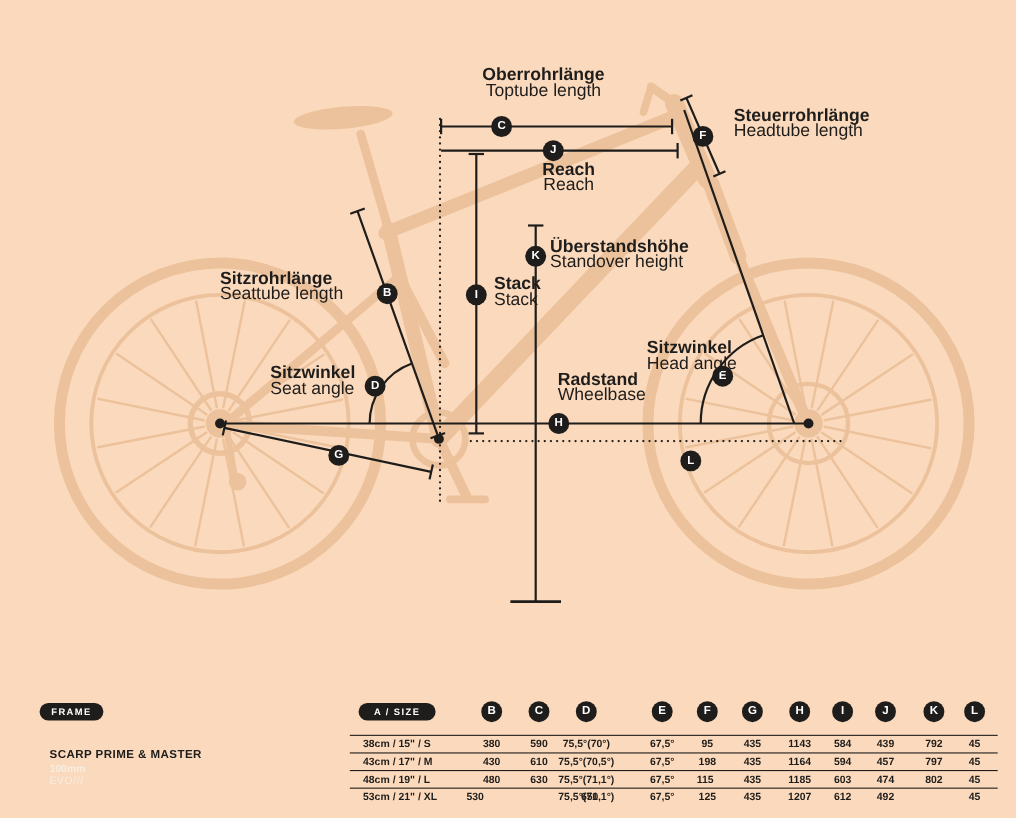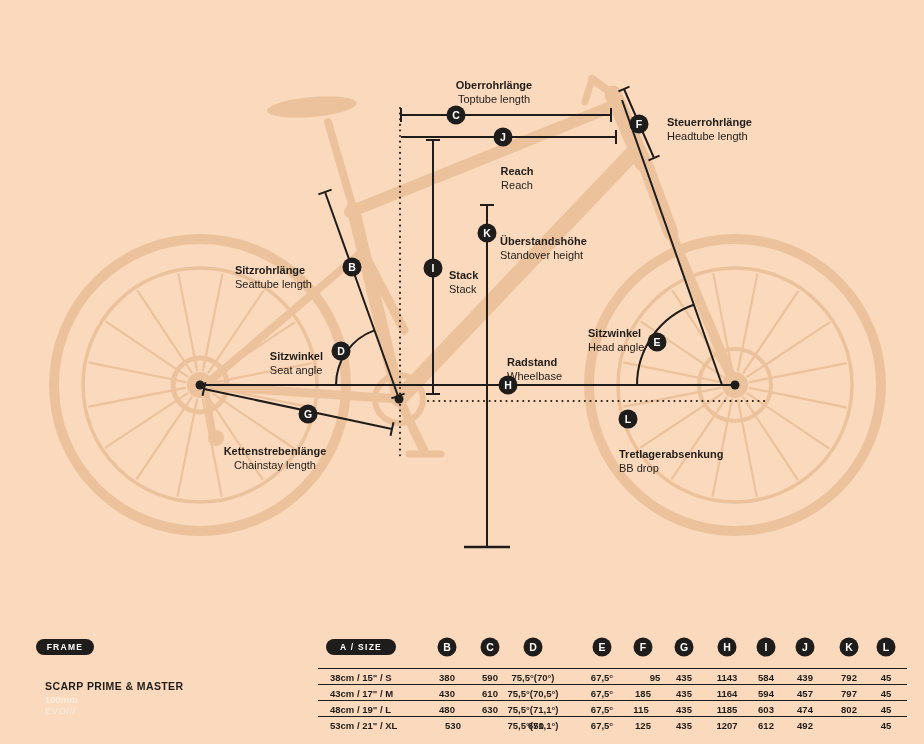--- a/index.html
+++ b/index.html
@@ -15,21 +15,21 @@
   
   .badge{
     position:absolute; width:19px; height:19px; border-radius:50%;
     background:var(--ink,#1e1d1b); color:#fff;
     display:flex; align-items:center; justify-content:center;
     font-size:10.5px; font-weight:700; line-height:1;
     transform:translate(-50%,-50%);
   }
 
   
-  .dlabel{ position:absolute; font-size:11px; line-height:13.5px; white-space:nowrap;margin-top:17px; }
+  .dlabel{ position:absolute; font-size:16px; line-height:13.5px; white-space:nowrap; }
   .dlabel .de{ font-weight:700; }
   .dlabel.center{ transform:translateX(-50%); text-align:center; }
   .dlabel.right{ transform:translateX(-100%); }
 
   
   .pill{
     position:absolute; top:639px; height:16px; border-radius:8px;
     background:var(--ink,#1e1d1b); color:#fff;
     font-size:8.5px; font-weight:700; letter-spacing:1.3px;
     display:flex; align-items:center; justify-content:center;
@@ -238,28 +238,20 @@
       <div class="en">Seat angle</div>
     </div>
   <div class="dlabel" style="left:588px;top:310px">
       <div class="de">Sitzwinkel</div>
       <div class="en">Head angle</div>
     </div>
   <div class="dlabel" style="left:507px;top:339px">
       <div class="de">Radstand</div>
       <div class="en">Wheelbase</div>
     </div>
-  <div class="dlabel center" style="left:275px;top:428px">
-      <div class="de">Kettenstrebenlänge</div>
-      <div class="en">Chainstay length</div>
-    </div>
-  <div class="dlabel" style="left:619px;top:431px">
-      <div class="de">Tretlagerabsenkung</div>
-      <div class="en">BB drop</div>
-    </div>
 
   <div class="pill" style="left:36px;width:58px">
       <span>FRAME</span>
     </div>
   <div class="pill" style="left:326px;width:70px">
       <span>A / SIZE</span>
     </div>
 
   <div>
       <div class="badge" style="left: 447px; top: 647px;">
@@ -296,35 +288,35 @@
         <span>L</span>
       </div>
     </div>
   <div>
       <div class="trow" style="top: 668px;">
         <span class="tcell tsize" style="left: 12px;">38cm / 15" / S</span>
         <span class="tcell" style="left: 129px;">380</span>
         <span class="tcell" style="left: 172px;">590</span>
         <span class="tcell" style="left: 215px;">75,5°(70°)</span>
         <span class="tcell" style="left: 284px;">67,5°</span>
-        <span class="tcell" style="left: 325px; margin-left: 12px;">95</span>
+        <span class="tcell" style="left: 325px;">95</span>
         <span class="tcell" style="left: 366px;">435</span>
         <span class="tcell" style="left: 409px;">1143</span>
         <span class="tcell" style="left: 448px;">584</span>
         <span class="tcell" style="left: 487px;">439</span>
         <span class="tcell" style="left: 531px;">792</span>
         <span class="tcell" style="left: 568px;">45</span>
       </div>
       <div class="trow" style="top: 684px;">
         <span class="tcell tsize" style="left: 12px;">43cm / 17" / M</span>
         <span class="tcell" style="left: 129px;">430</span>
         <span class="tcell" style="left: 172px;">610</span>
         <span class="tcell" style="left: 215px;">75,5°(70,5°)</span>
         <span class="tcell" style="left: 284px;">67,5°</span>
-        <span class="tcell" style="left: 325px;">185</span>
+        <span class="tcell" style="left: 325px;">198</span>
         <span class="tcell" style="left: 366px;">435</span>
         <span class="tcell" style="left: 409px;">1164</span>
         <span class="tcell" style="left: 448px;">594</span>
         <span class="tcell" style="left: 487px;">457</span>
         <span class="tcell" style="left: 531px;">797</span>
         <span class="tcell" style="left: 568px;">45</span>
       </div>
       <div class="trow" style="top: 700px;">
         <span class="tcell tsize" style="left: 12px;">48cm / 19" / L</span>
         <span class="tcell" style="left: 129px;">480</span>
@@ -334,21 +326,21 @@
         <span class="tcell" style="left: 323px;">115</span>
         <span class="tcell" style="left: 366px;">435</span>
         <span class="tcell" style="left: 409px;">1185</span>
         <span class="tcell" style="left: 448px;">603</span>
         <span class="tcell" style="left: 487px;">474</span>
         <span class="tcell" style="left: 531px;">802</span>
         <span class="tcell" style="left: 568px;">45</span>
       </div>
       <div class="trow" style="top: 716px;">
         <span class="tcell tsize" style="left: 12px;">53cm / 21" / XL</span>
-        <span class="tcell" style="left: 135px;">530</span>
+        <span class="tcell" style="left: 114px;">530</span>
         <span class="tcell" style="left: 172px; margin-left: 46px;">650</span>
         <span class="tcell" style="left: 215px;">75,5°(71,1°)</span>
         <span class="tcell" style="left: 284px;">67,5°</span>
         <span class="tcell" style="left: 325px;">125</span>
         <span class="tcell" style="left: 366px;">435</span>
         <span class="tcell" style="left: 409px;">1207</span>
         <span class="tcell" style="left: 448px;">612</span>
         <span class="tcell" style="left: 487px;">492</span>
         <span class="tcell" style="left: 531px; margin-top: 48px;">807</span>
         <span class="tcell" style="left: 568px;">45</span>

